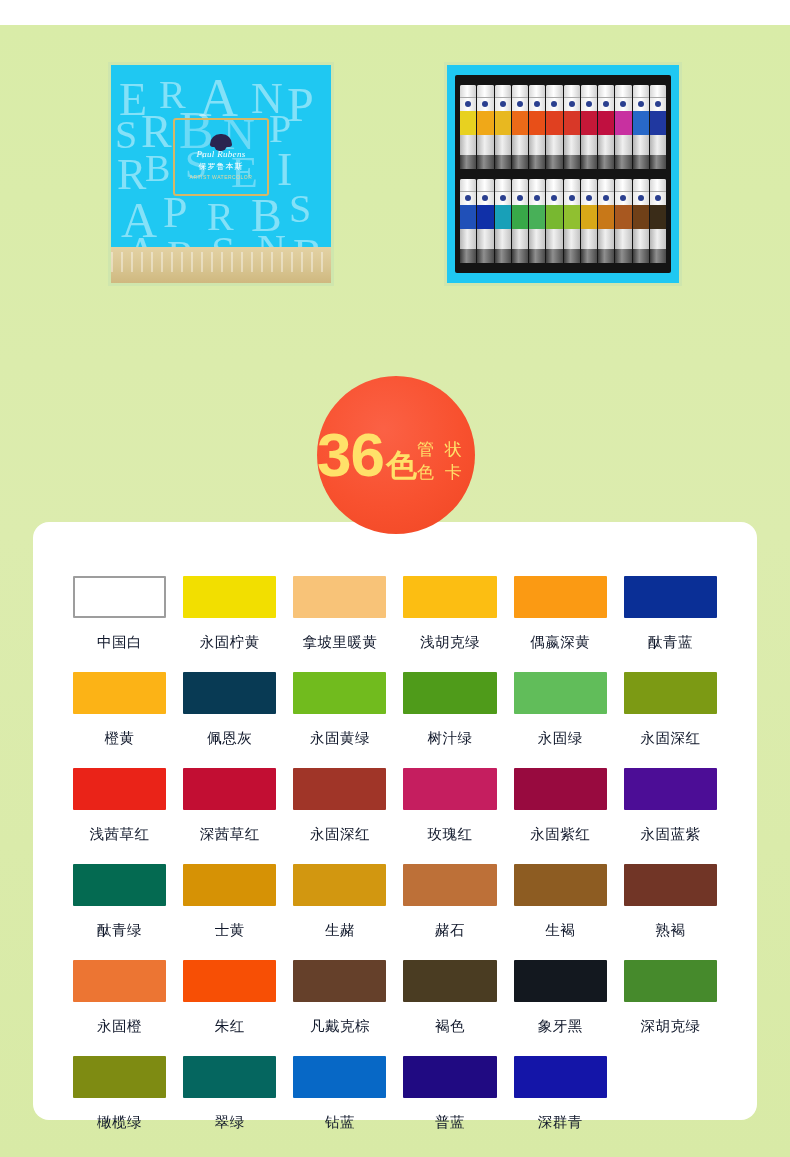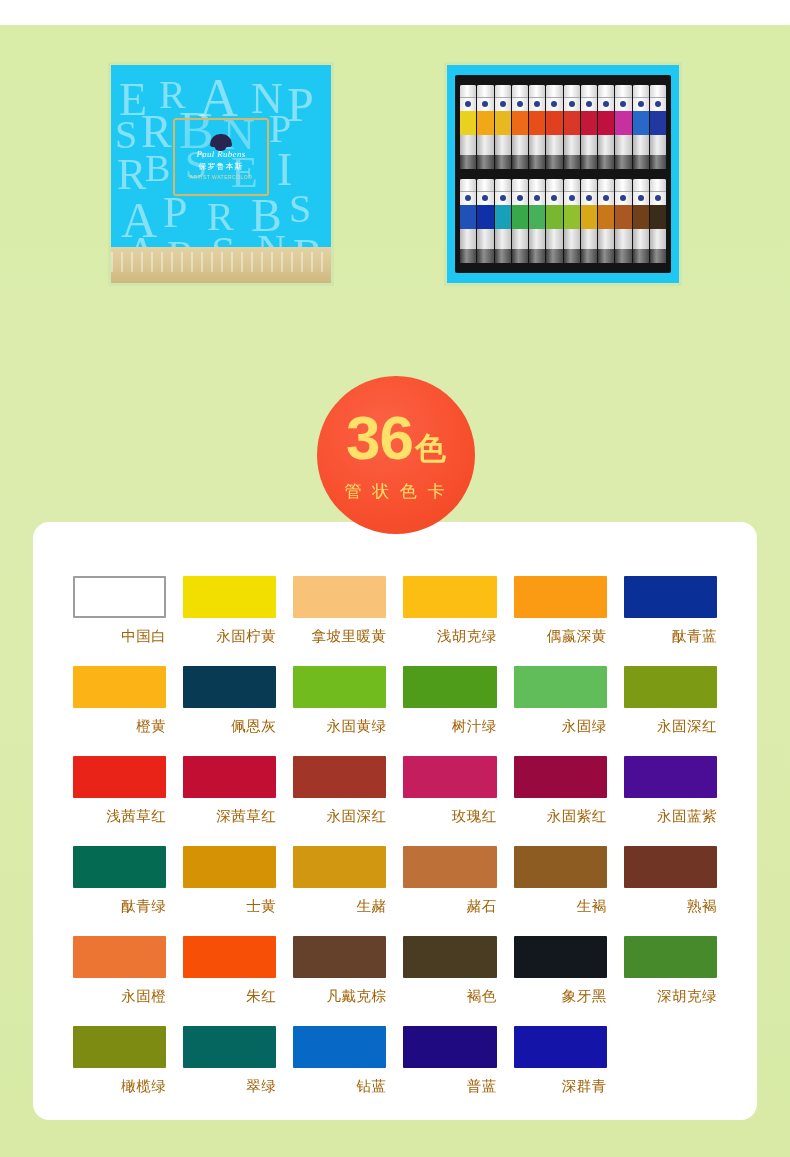--- a/index.html
+++ b/index.html
@@ -155,21 +155,21 @@
     border-radius: 0 0 1px 1px;
   }
 
   
   .badge {
     position: absolute;
     left: 317px; top: 376px;
     width: 158px; height: 158px;
     border-radius: 50%;
     background: radial-gradient(circle at 42% 34%, #fb6145 0%, #f8512f 55%, #f04623 100%);
-    display: flex; flex-direction: column;
+    display: flex; flex-direction: row;
     align-items: center; justify-content: center;
     z-index: 5;
     box-shadow: 0 0 0 0 rgba(0,0,0,0);
   }
   .badge-top {
     display: flex; align-items: baseline;
     color: #ffe169;
     line-height: 1;
   }
   .badge-num {
@@ -208,24 +208,24 @@
   .swatch-cell { display: flex; flex-direction: column; }
   .swatch-chip {
     width: 100%;
     height: 42px;
     border-radius: 1px;
   }
   .swatch-chip.bordered {
     border: 2px solid #9d9d9d;
   }
   .swatch-name {
-    margin-top: 9px;
-    text-align: right;
+    margin-top: 15px;
+    text-align: center;
     font-size: 14.5px;
-    color: #a16207;
+    color: #0f172a;
     letter-spacing: .5px;
     white-space: nowrap;
   }
 </style>
 </head>
 <body>
 
 <div id="page">
 
   <div class="bg-white-strip"></div>

